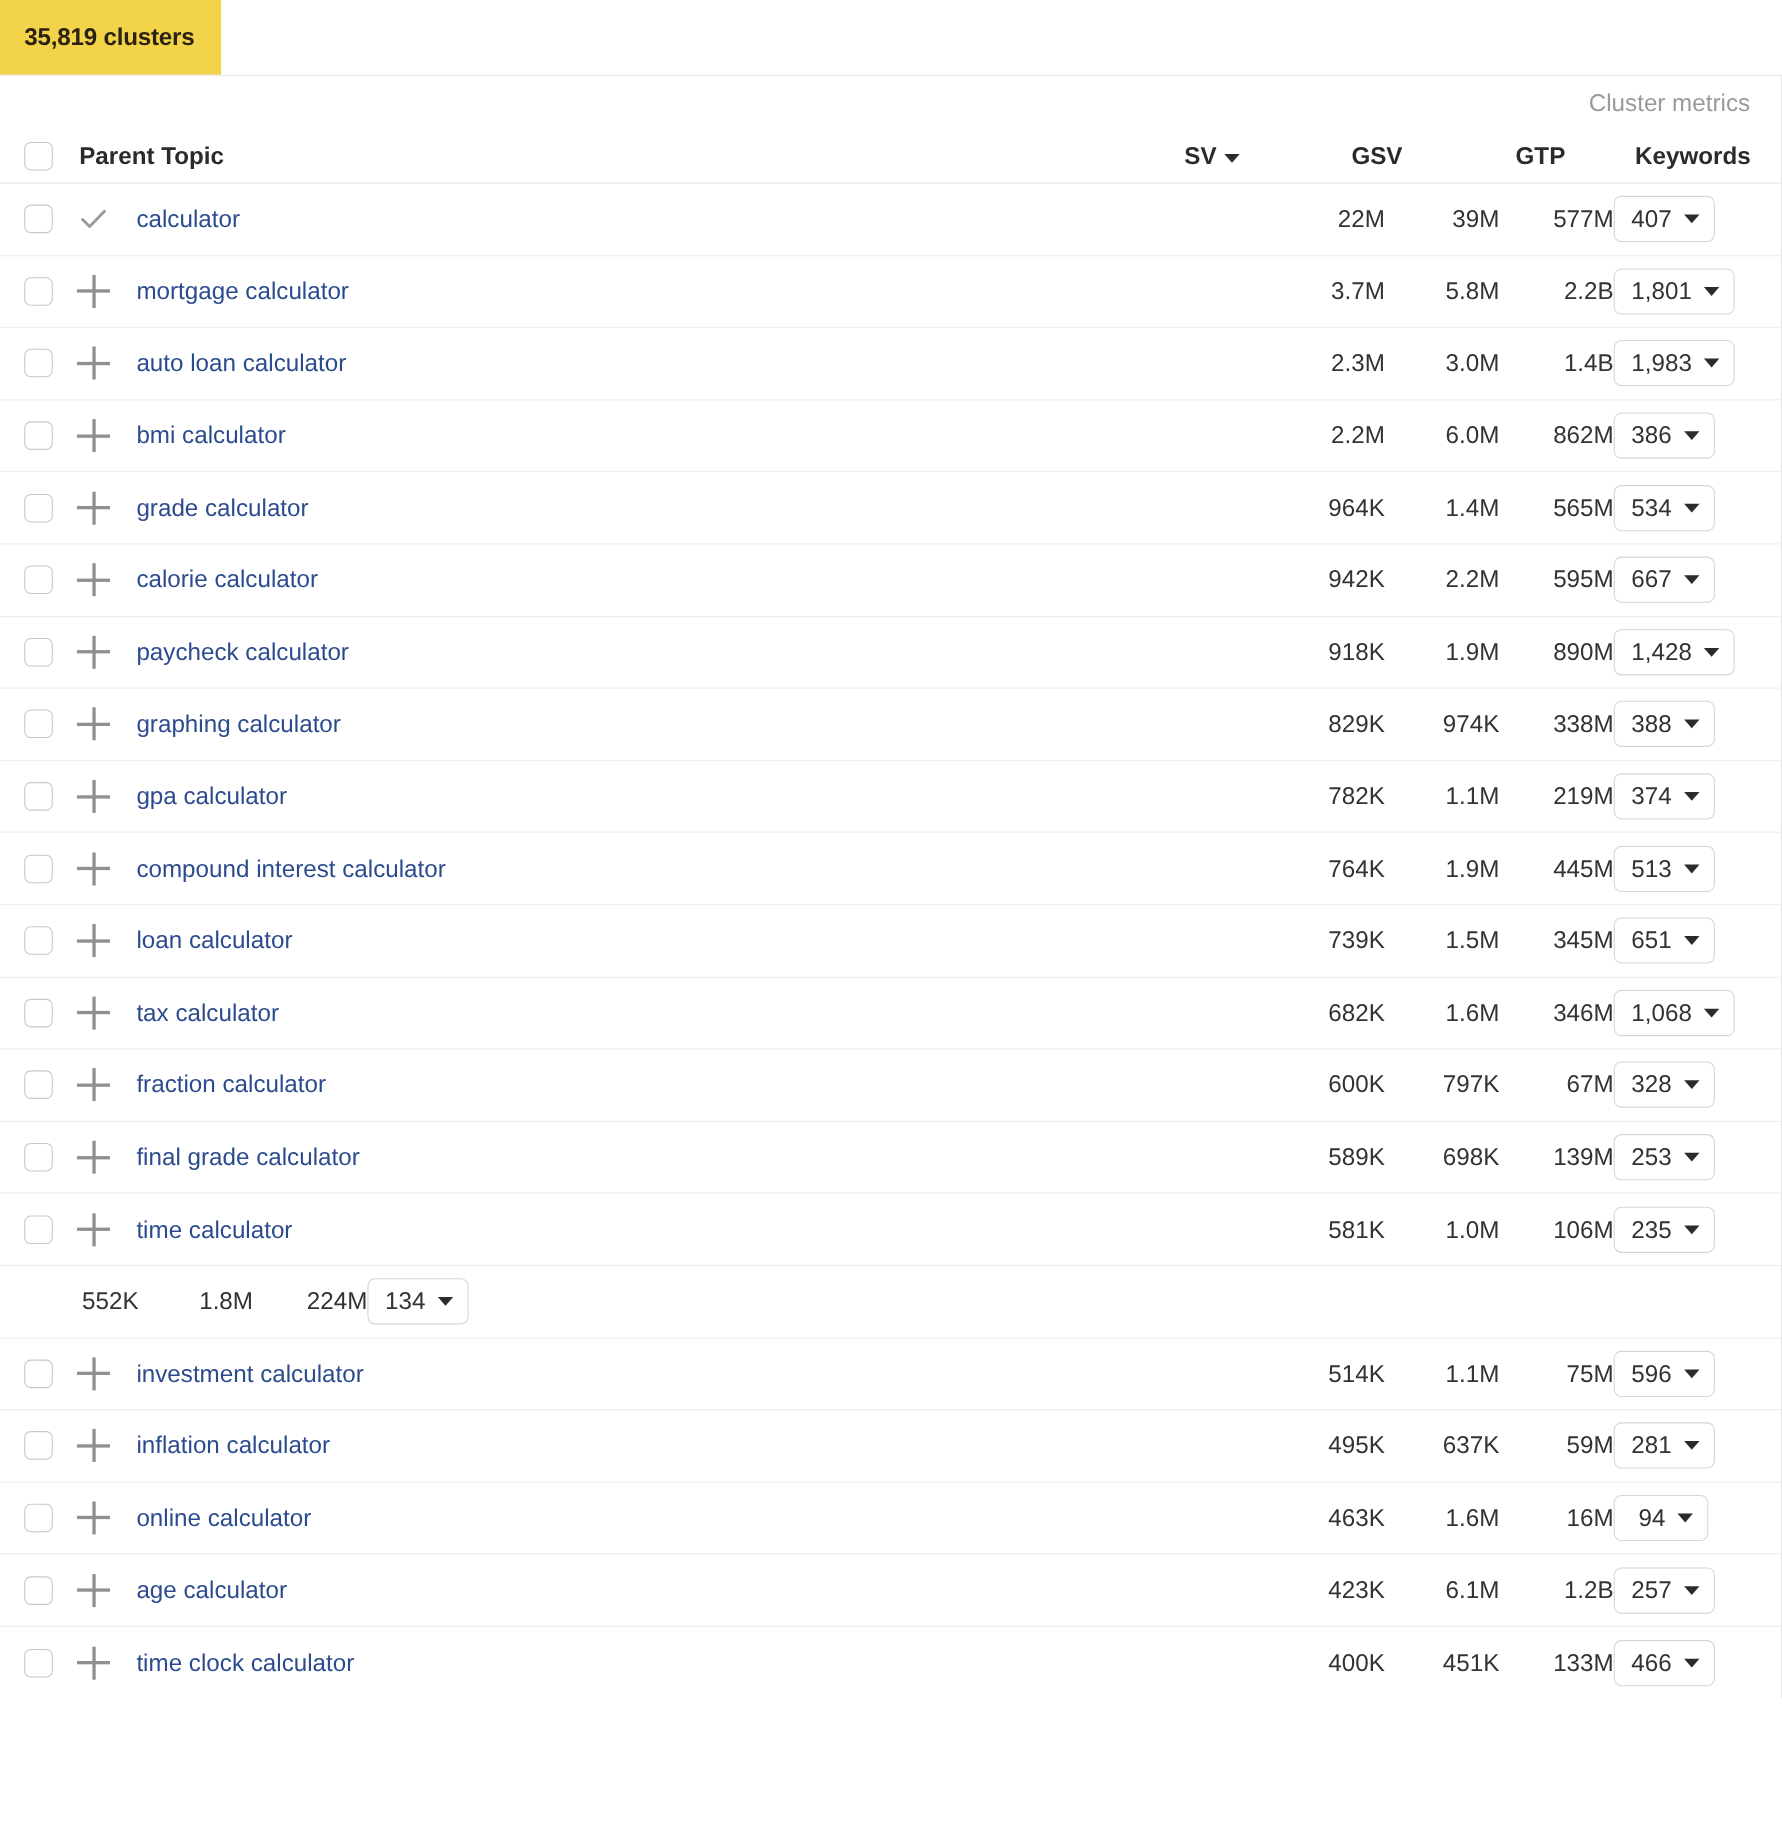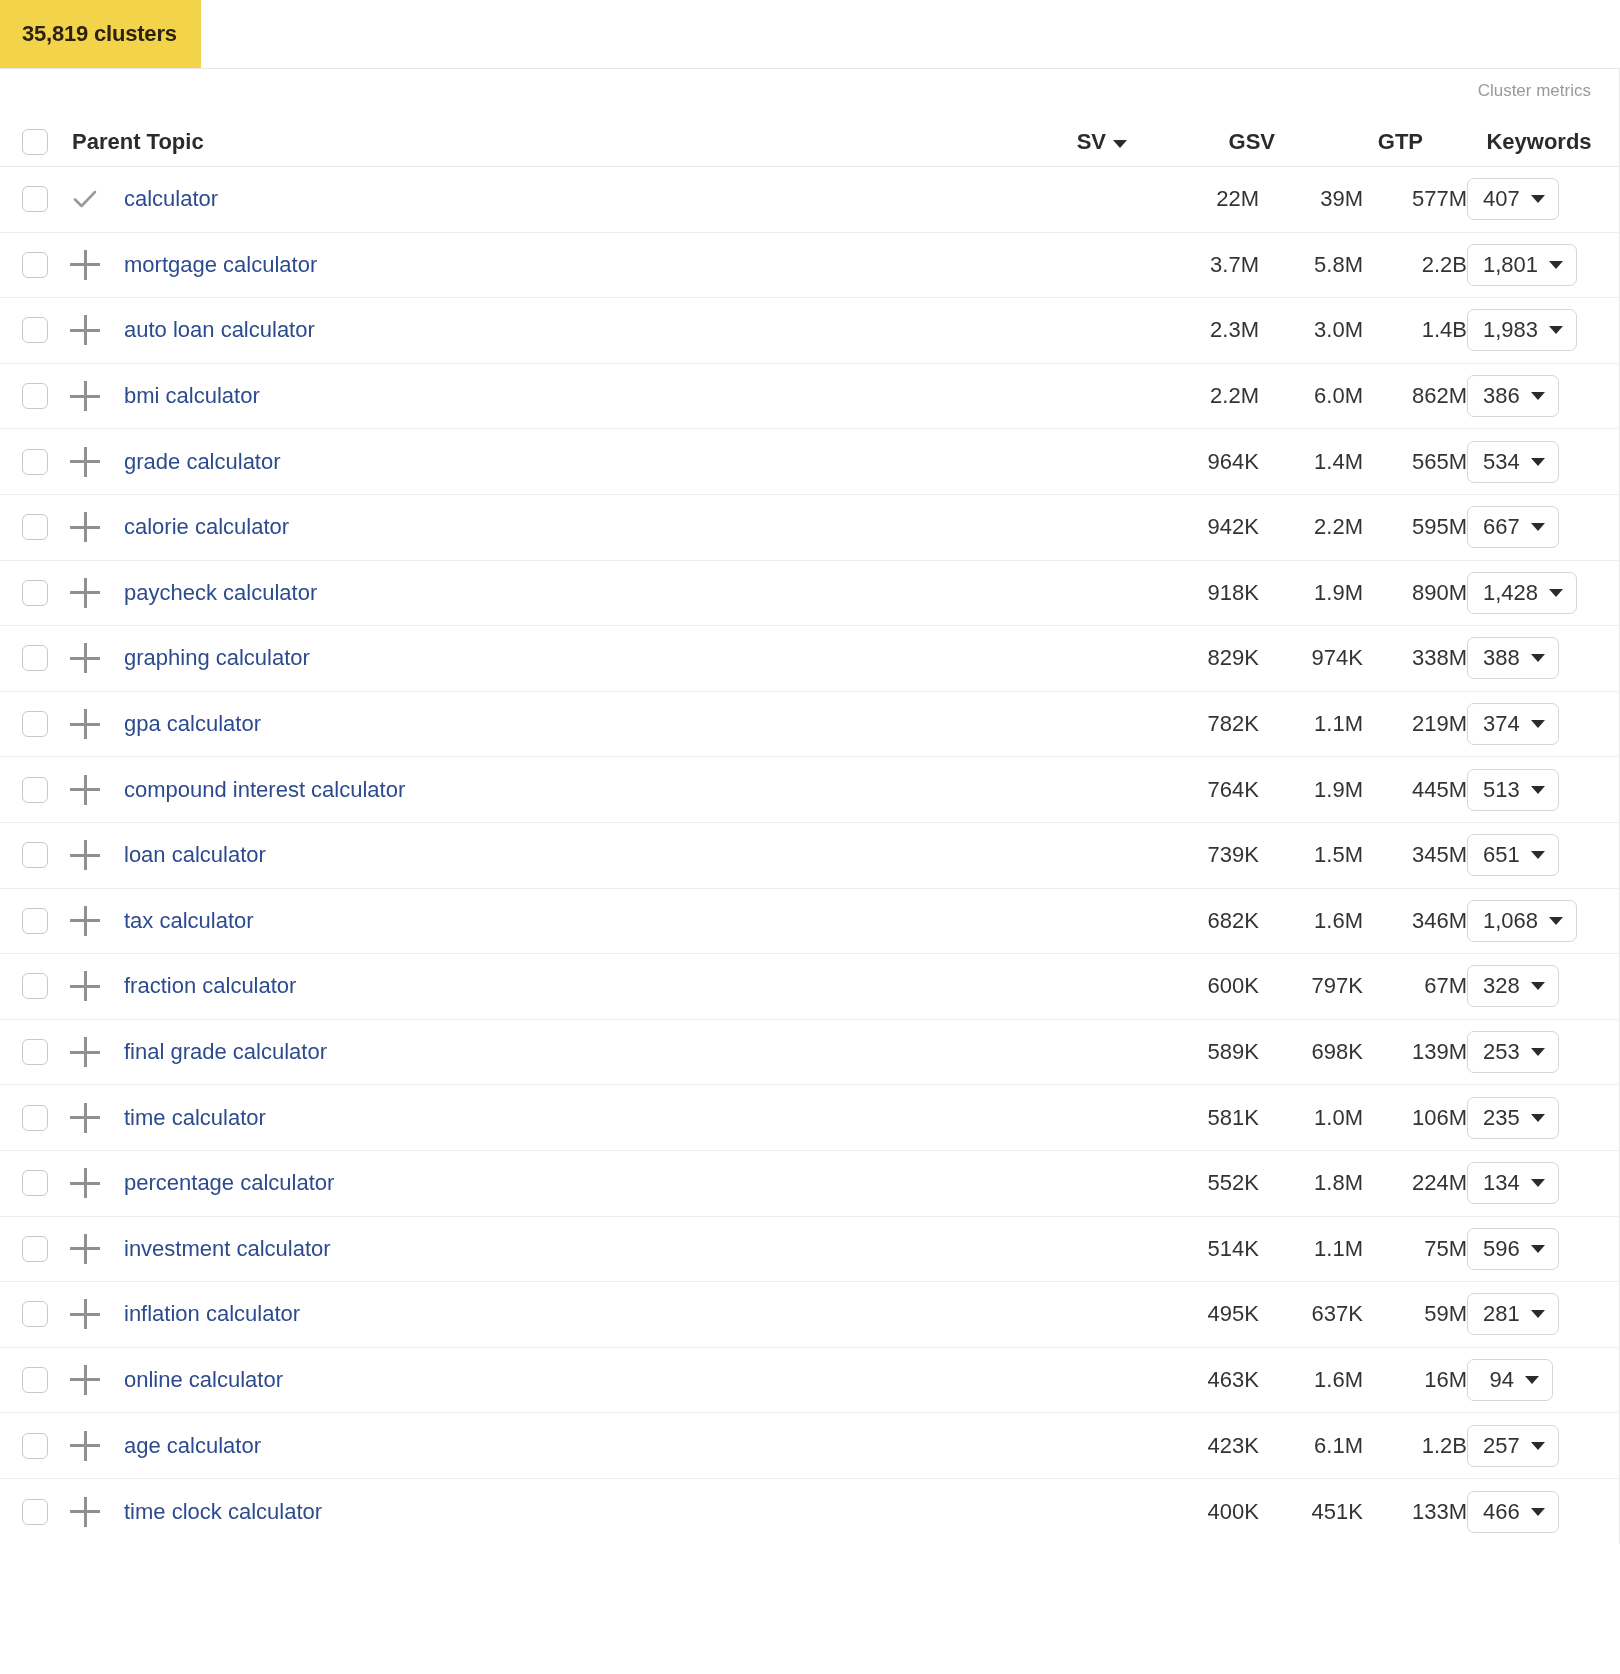--- a/index.html
+++ b/index.html
@@ -45,21 +45,21 @@
   }
 
   .cluster-metrics-row {
     height: 48px;
     position: relative;
   }
   .cluster-metrics-label {
     position: absolute;
     right: 28px;
     top: 12px;
-    font-size: 17px;
+    font-size: 22px;
     color: #9a9a9a;
     white-space: nowrap;
   }
 
   
   .thead {
     display: flex;
     align-items: center;
     height: 50px;
     border-bottom: 1px solid #e8e8e8;
@@ -465,25 +465,20 @@
           <div class="cell-num c-gsv">1.0M</div>
           <div class="cell-num c-gtp">106M</div>
           <div class="c-kw">
             <button class="kw-btn">
               <span>235</span>
               <span class="kw-caret"></span>
             </button>
           </div>
         </div>
         <div class="row">
-          <div class="cell-topic">
-            <div class="checkbox"></div>
-            <span class="exp-icon plus-icon"></span>
-            <span class="topic-link">percentage calculator</span>
-          </div>
           <div class="cell-num c-sv">552K</div>
           <div class="cell-num c-gsv">1.8M</div>
           <div class="cell-num c-gtp">224M</div>
           <div class="c-kw">
             <button class="kw-btn">
               <span>134</span>
               <span class="kw-caret"></span>
             </button>
           </div>
         </div>

